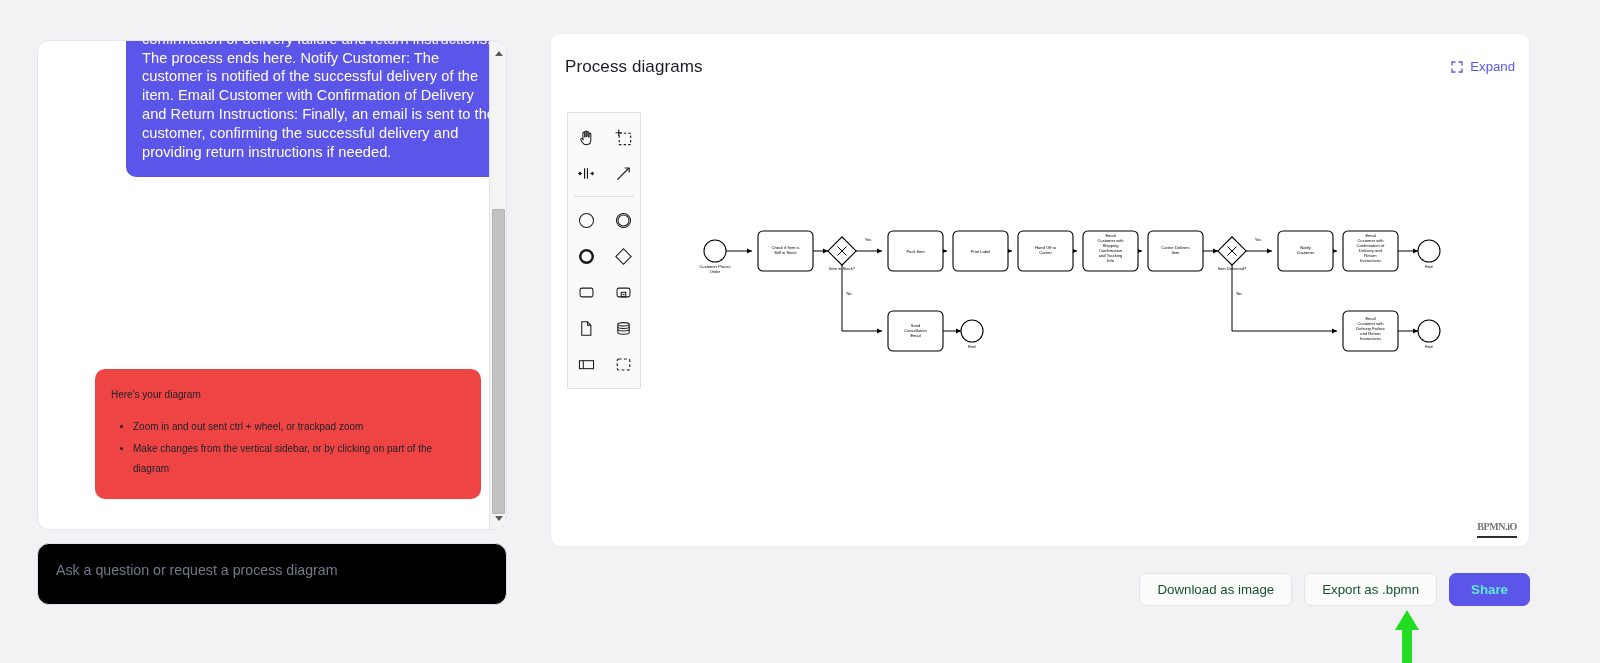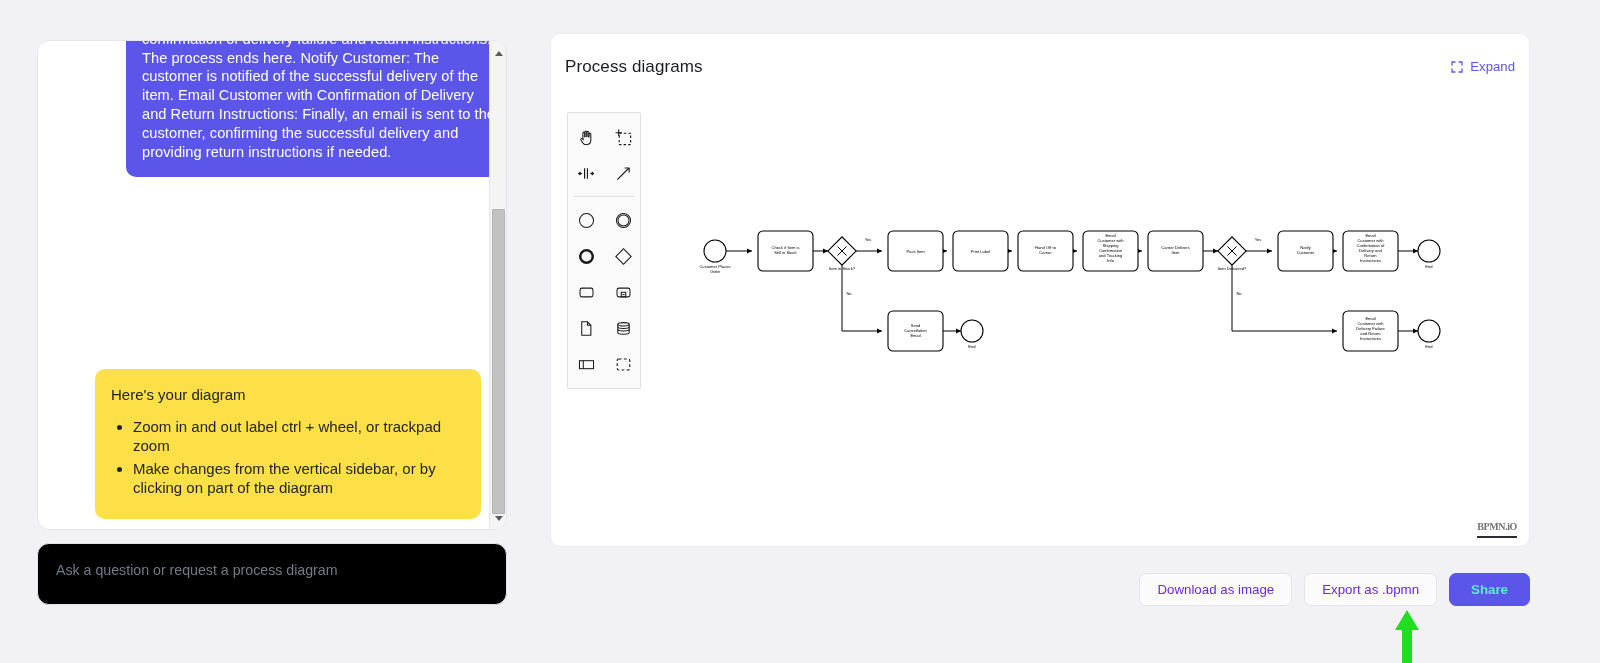--- a/index.html
+++ b/index.html
@@ -43,25 +43,25 @@
     border-radius: 10px;
     padding: 14px 16px 16px 16px;
     font-size: 14.6px;
     line-height: 18.8px;
     letter-spacing: 0.05px;
   }
   .msg-assistant {
     position: absolute;
     left: 57px; top: 328px;
     width: 386px;
-    background: #fde047;
+    background: #ef4444;
     border-radius: 10px;
     padding: 16px 16px 18px 16px;
     color: #21232a;
-    font-size: 15px;
+    font-size: 10px;
     line-height: 19.5px;
   }
   .msg-assistant p { margin: 0; }
   .msg-assistant ul {
     margin: 12px 0 0 0;
     padding-left: 22px;
   }
   .msg-assistant li { margin: 0 0 3px 0; }
 
   
@@ -228,21 +228,21 @@
     justify-content: center;
     border-radius: 7px;
     font-size: 13.3px;
     cursor: pointer;
     user-select: none;
     white-space: nowrap;
   }
   .btn-secondary {
     background: #fbfbfc;
     border: 1px solid #e4e4e9;
-    color: #6d28d9;
+    color: #14532d;
   }
   .btn-primary {
     background: #5b55ea;
     border: 1px solid #5b55ea;
     color: #5eead4;
     font-weight: bold;
     padding: 0 21px;
   }
 
   
@@ -260,21 +260,21 @@
   <div class="chat-panel">
     <div class="chat-scroll">
 
       <div class="msg-user-wrap">
         <div class="bubble-user">shipment. Print Label: After packing, a shipping label is printed. Hand Off to Carrier: The packed item, with the shipping label attached, is handed off to the carrier for delivery. Email Customer with Shipping Confirmation and Tracking Info: An email is sent to the customer, including a shipping confirmation and tracking information. Carrier Delivers Item: Decision Point: Yes: If the carrier successfully delivers the item, the customer is notified, and the process proceeds to the final step. No: If the carrier does not deliver the item, an email is sent to the customer with confirmation of delivery failure and return instructions. The process ends here. Notify Customer: The customer is notified of the successful delivery of the item. Email Customer with Confirmation of Delivery and Return Instructions: Finally, an email is sent to the customer, confirming the successful delivery and providing return instructions if needed.</div>
       </div>
 
       <div class="msg-assistant">
         <p>Here's your diagram</p>
         <ul>
-          <li>Zoom in and out label ctrl + wheel, or trackpad zoom</li>
+          <li>Zoom in and out sent ctrl + wheel, or trackpad zoom</li>
           <li>Make changes from the vertical sidebar, or by clicking on part of the diagram</li>
         </ul>
       </div>
 
     </div>
 
     <div class="scrollbar">
       <div class="sb-arrow up">
           <i></i>
         </div>

